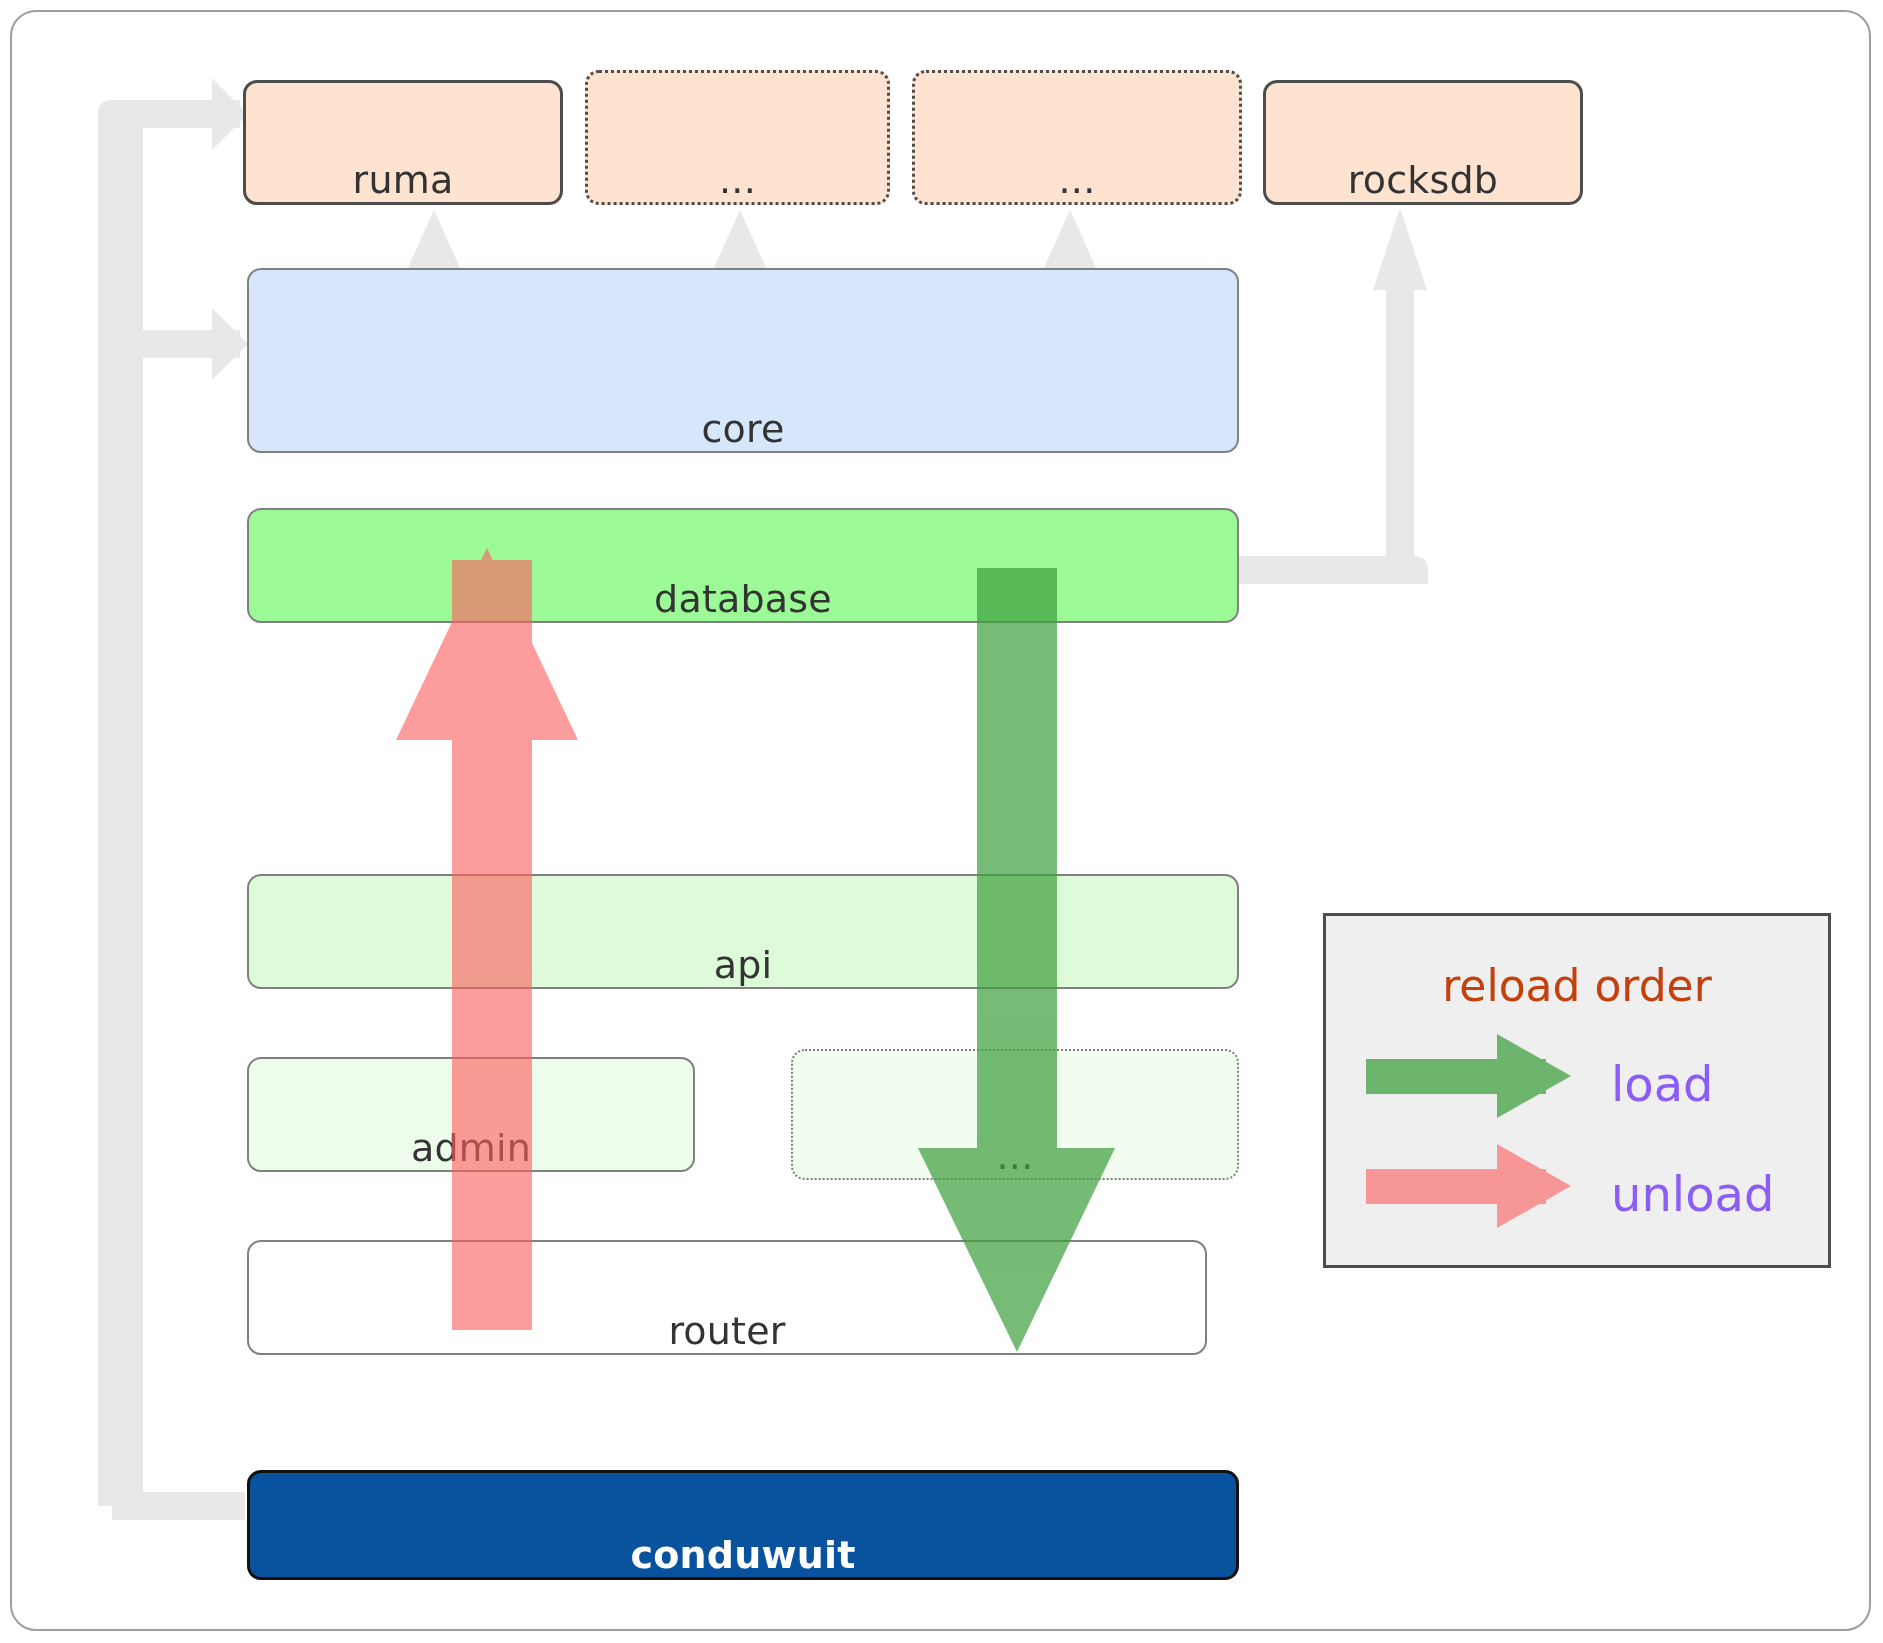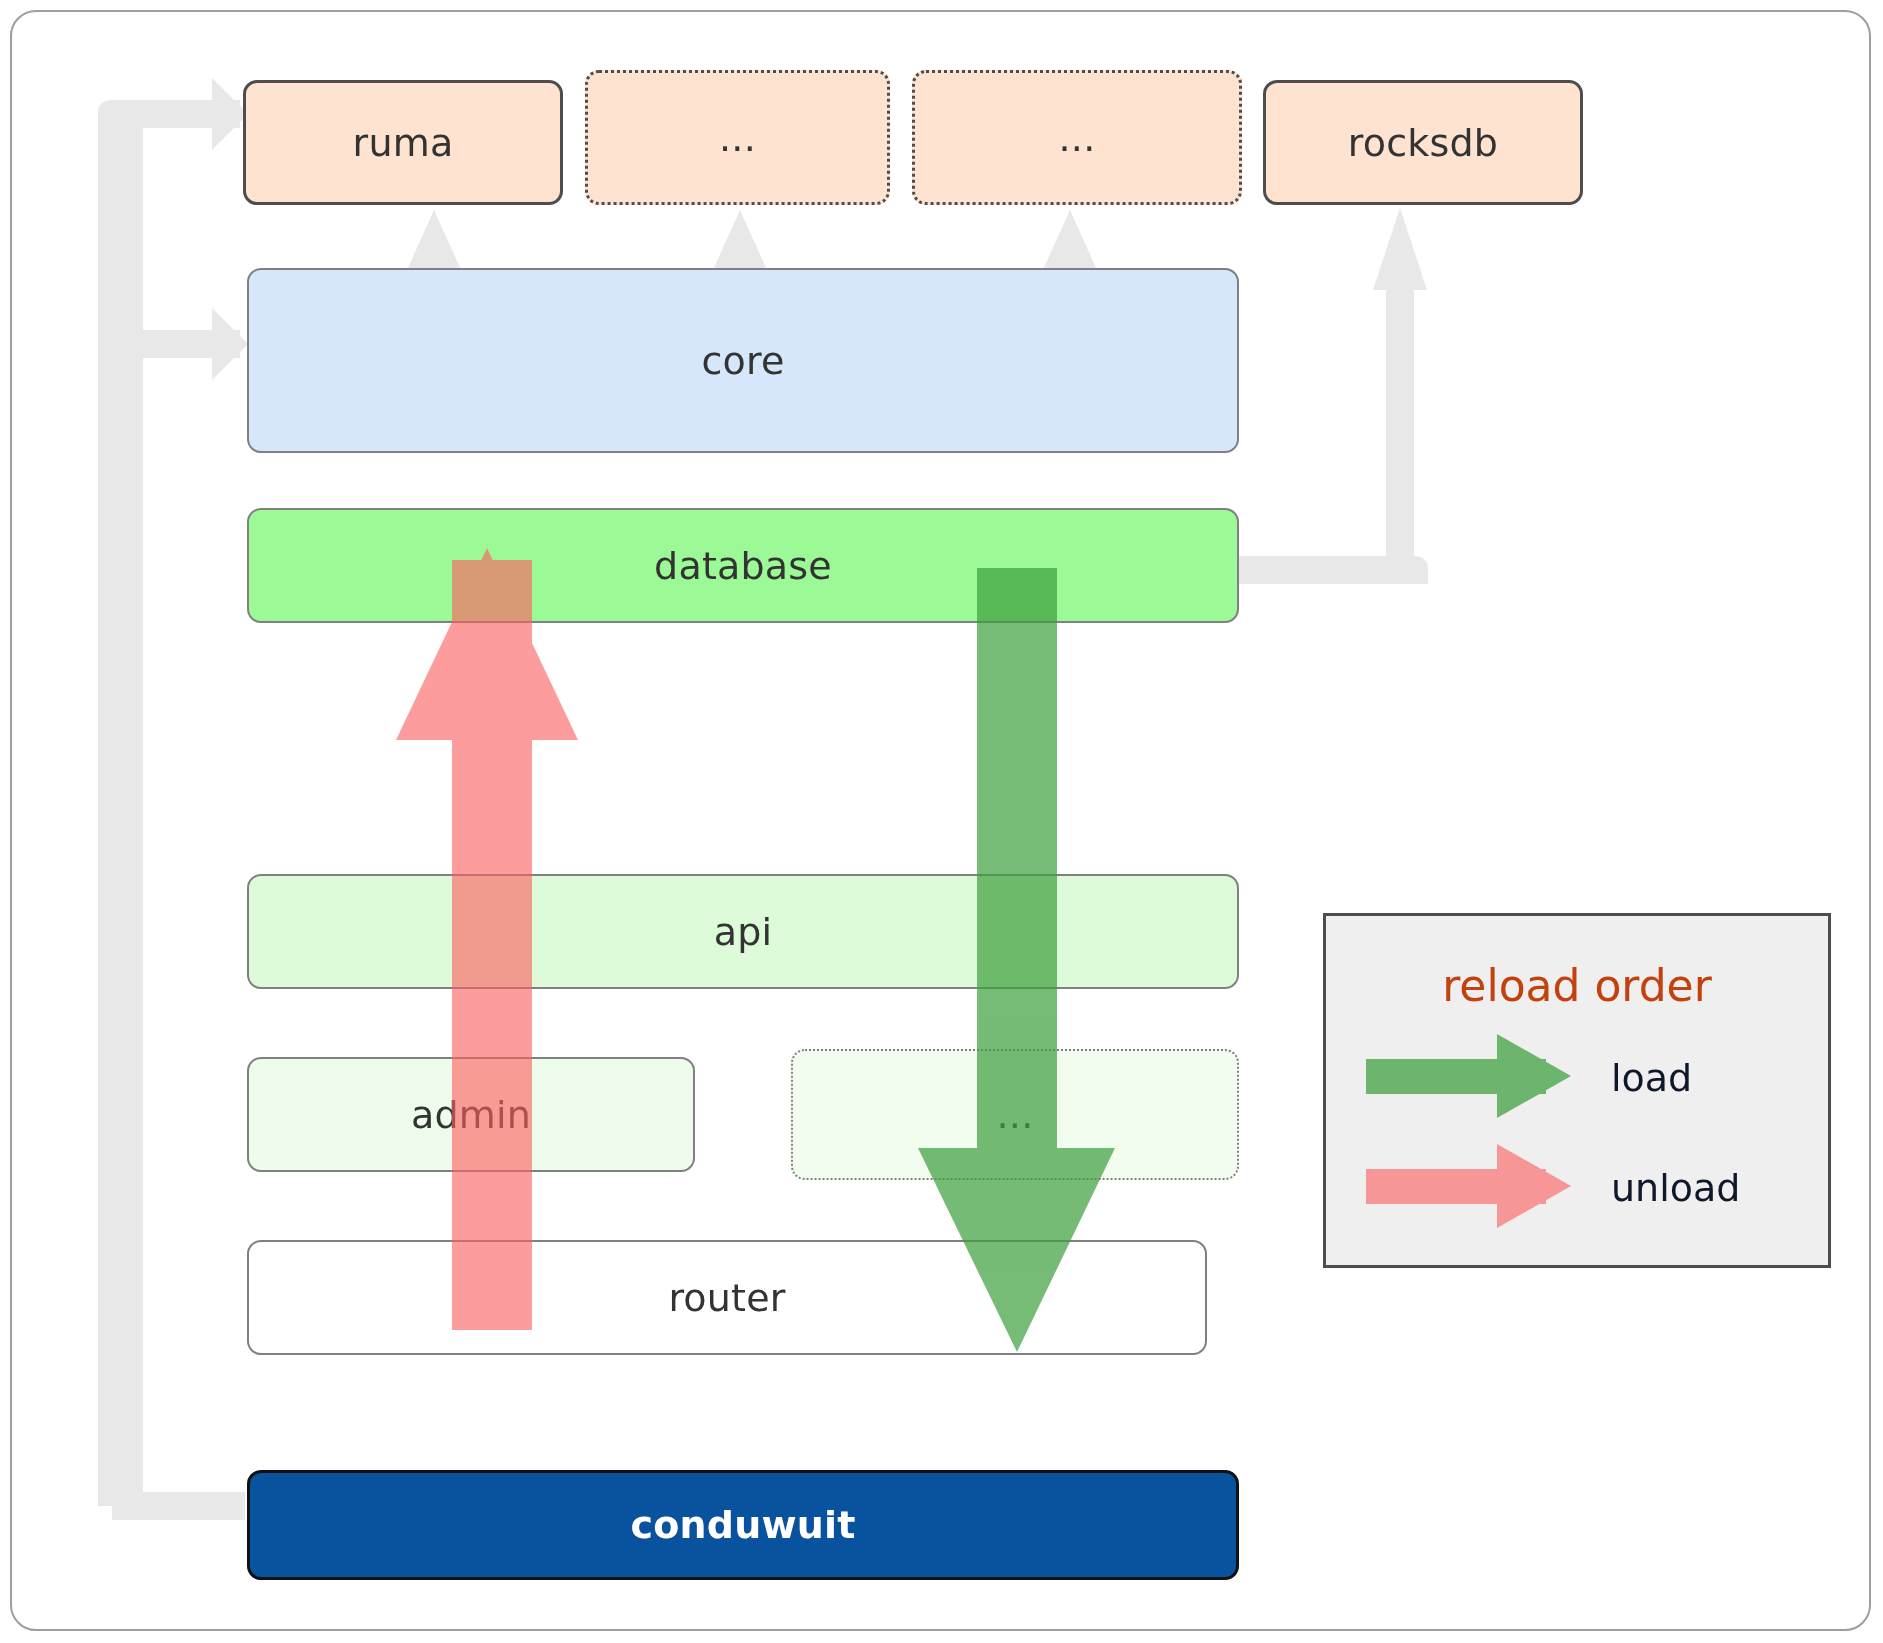--- a/index.html
+++ b/index.html
@@ -25,33 +25,33 @@
   .service{background:#c3f8bd;border:2px solid #808080;}
   .api{background:#ddfbd8;border:2px solid #808080;}
   .admin{background:#eefdeb;border:2px solid #808080;}
   .dots-pale{background:#f2fdf0;border:2px dotted #808080;}
   .router{background:#ffffff;border:2px solid #808080;}
   .conduwuit{background:#08529e;border:3px solid #111111;color:#ffffff;font-weight:700;}
 
   svg.overlay{position:absolute;left:0;top:0;width:1883px;height:1643px;pointer-events:none;}
   svg.under{z-index:1;}
   svg.above{z-index:6;}
-  .node{z-index:4;}
+  .node{z-index:4;align-items:flex-end;}
   .node.router{z-index:3;}
 
   
   .legend{
     position:absolute;left:1323px;top:913px;width:508px;height:355px;
     background:#efefef;border:3px solid #4d4d4d;box-sizing:border-box;z-index:7;
   }
   .legend-title{
     position:absolute;left:0;top:44px;width:100%;text-align:center;
     font-size:44px;color:#c2410c;
   }
-  .legend-label{position:absolute;font-size:38px;color:#0f172a;}
+  .legend-label{position:absolute;font-size:48px;color:#8b5cf6;}
   .legend svg{position:absolute;left:0;top:0;}
 </style>
 </head>
 <body>
 
 <div id="stage">
   <div id="frame"></div>
 
   <svg class="overlay under" viewBox="0 0 1883 1643">
     <g fill="#e8e8e8">

